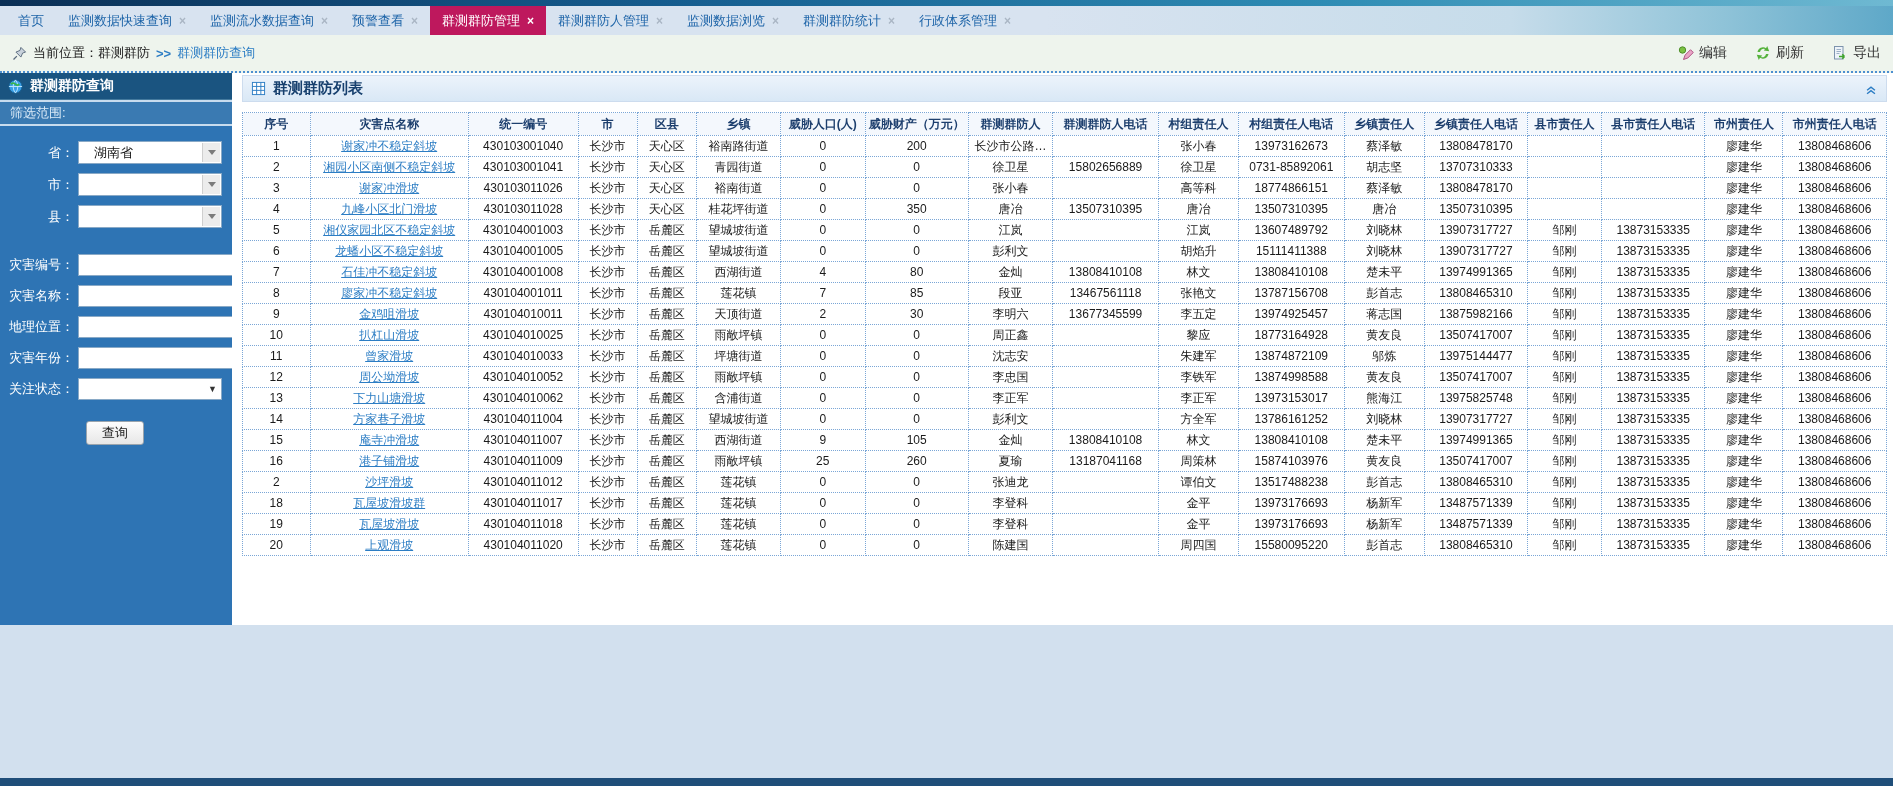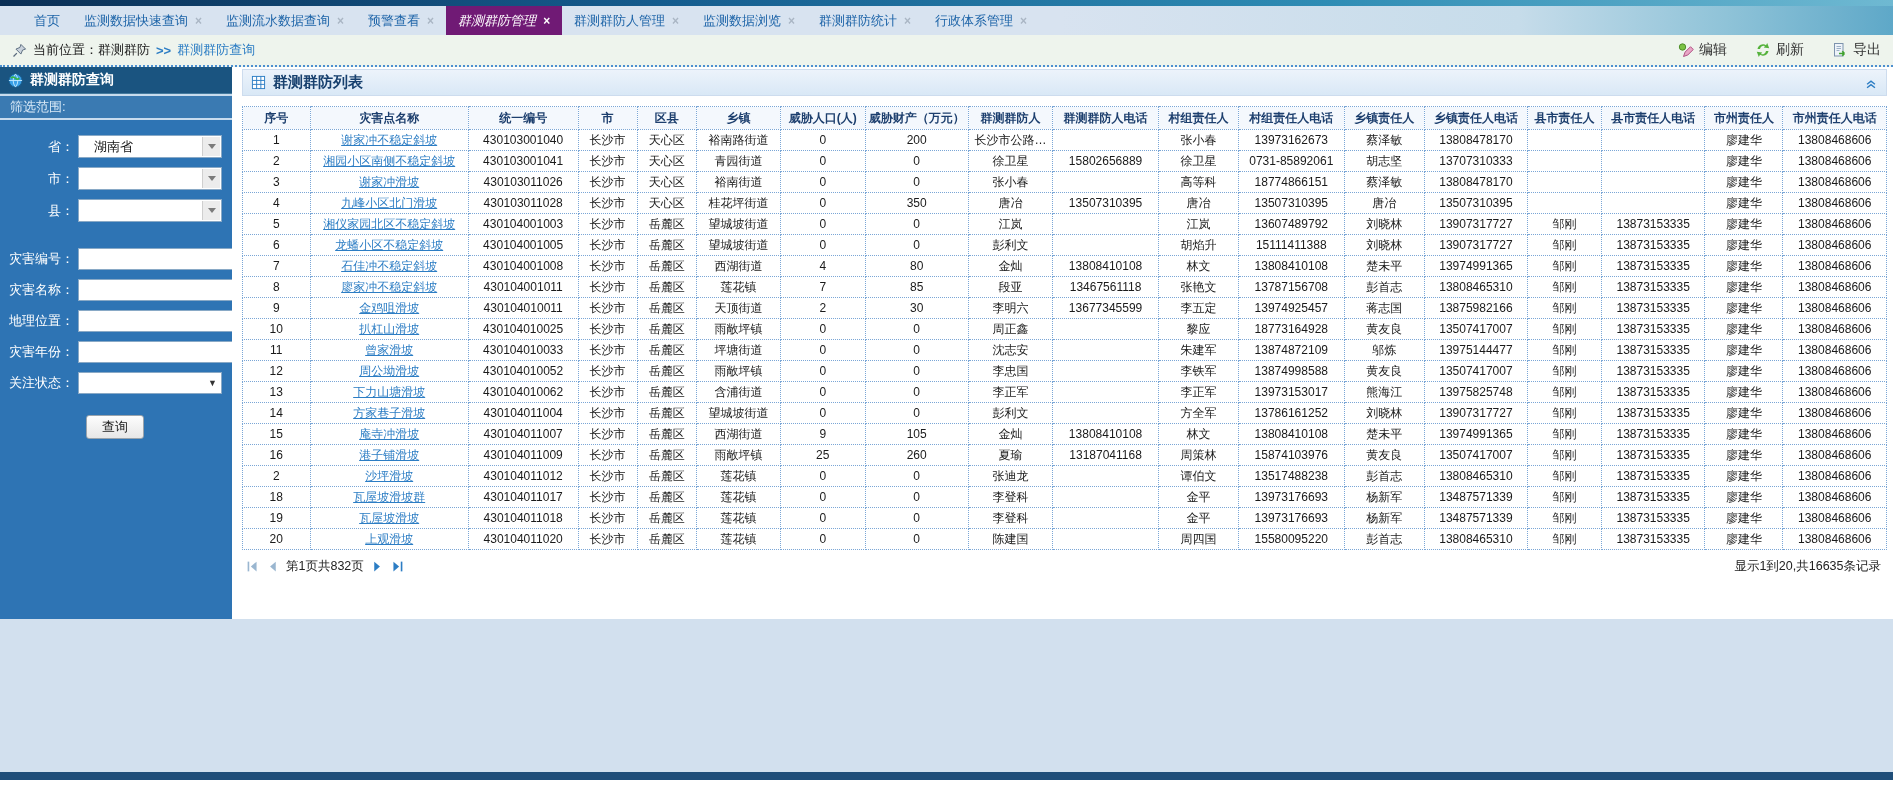--- a/index.html
+++ b/index.html
@@ -4,29 +4,29 @@
 <style>
   * { box-sizing: border-box; margin: 0; padding: 0; }
   html,body { width:1893px; height:786px; overflow:hidden;
     font-family:"Liberation Sans","DejaVu Sans",sans-serif; }
   .page { width:1893px; height:786px; display:flex; flex-direction:column; background:#fff; }
 
   
   .top-strip { height:6px; background:linear-gradient(90deg,#0b2f55 0%,#155c8e 35%,#2e8cb4 70%,#6fb9d2 100%); }
 
   
-  .tabbar { height:29px; background:#d8e3f0; display:flex; align-items:stretch; padding-left:22px;gap:22px; }
+  .tabbar { height:29px; background:#d8e3f0; display:flex; align-items:stretch; padding-left:6px;gap:22px; }
   .tab { display:flex; align-items:center; gap:7px; padding:0 12px; font-size:13px; color:#1d64a8; cursor:default; white-space:nowrap; }
-  .tab.active { background:#701a75; color:#ffffff;font-style:italic; }
+  .tab.active { background:#be185d; color:#ffffff; }
   .tab-close { color:#aab6c4; font-size:12px; font-weight:bold; line-height:1; }
   .tab.active .tab-close { color:#ffffff; }
   .tabbar-banner { flex:1; background:linear-gradient(90deg,#d8e3f0 0%,#c6dcea 55%,#8fc3d8 80%,#5ea8c8 100%); }
 
   
-  .crumbbar { height:32px; background:#eef4ed; display:flex; align-items:center; padding:0 12px;
+  .crumbbar { height:38px; background:#eef4ed; display:flex; align-items:center; padding:0 12px;
     border-bottom:2px dotted #4c8fd0; font-size:13px; color:#222; }
   .crumb-icon { margin-right:6px; display:inline-flex; }
   .crumb-sep { color:#2c7dc4; margin:0 6px; font-weight:bold; }
   .crumb-link { color:#2c7dc4; text-decoration:none; cursor:pointer; }
   .toolbar { margin-left:auto; display:flex; align-items:center; gap:28px; }
   .tool-btn { display:flex; align-items:center; gap:5px; font-size:14px; color:#333; cursor:pointer; background:none; border:none; }
 
   
   .content { height:552px; display:flex; background:#ffffff; }
 
@@ -700,44 +700,18 @@
                 <td>13808465310</td>
                 <td>邹刚</td>
                 <td>13873153335</td>
                 <td>廖建华</td>
                 <td>13808468606</td>
               </tr>
             </tbody>
         </table>
       </div>
 
-      <div class="pagebar">
-        <span class="pg-icon">
-          <svg width="13" height="13" viewBox="0 0 16 16">
-              <path d="M3 2v12" stroke="#9ab6d0" stroke-width="2"></path>
-              <path d="M13 2L6 8l7 6z" fill="#9ab6d0"></path>
-            </svg>
-        </span>
-        <span class="pg-icon">
-          <svg width="13" height="13" viewBox="0 0 16 16">
-              <path d="M12 2L5 8l7 6z" fill="#9ab6d0"></path>
-            </svg>
-        </span>
-        <span>第1页共832页</span>
-        <span class="pg-icon">
-          <svg width="13" height="13" viewBox="0 0 16 16">
-              <path d="M4 2l7 6-7 6z" fill="#2c7dc4"></path>
-            </svg>
-        </span>
-        <span class="pg-icon">
-          <svg width="13" height="13" viewBox="0 0 16 16">
-              <path d="M3 2l7 6-7 6z" fill="#2c7dc4"></path>
-              <path d="M13 2v12" stroke="#2c7dc4" stroke-width="2"></path>
-            </svg>
-        </span>
-        <span class="pg-summary">显示1到20,共16635条记录</span>
-      </div>
     </div>
   </div>
 
   <div class="bottom-area"></div>
   <div class="footer"></div>
 </div>
 
 </body></html>

